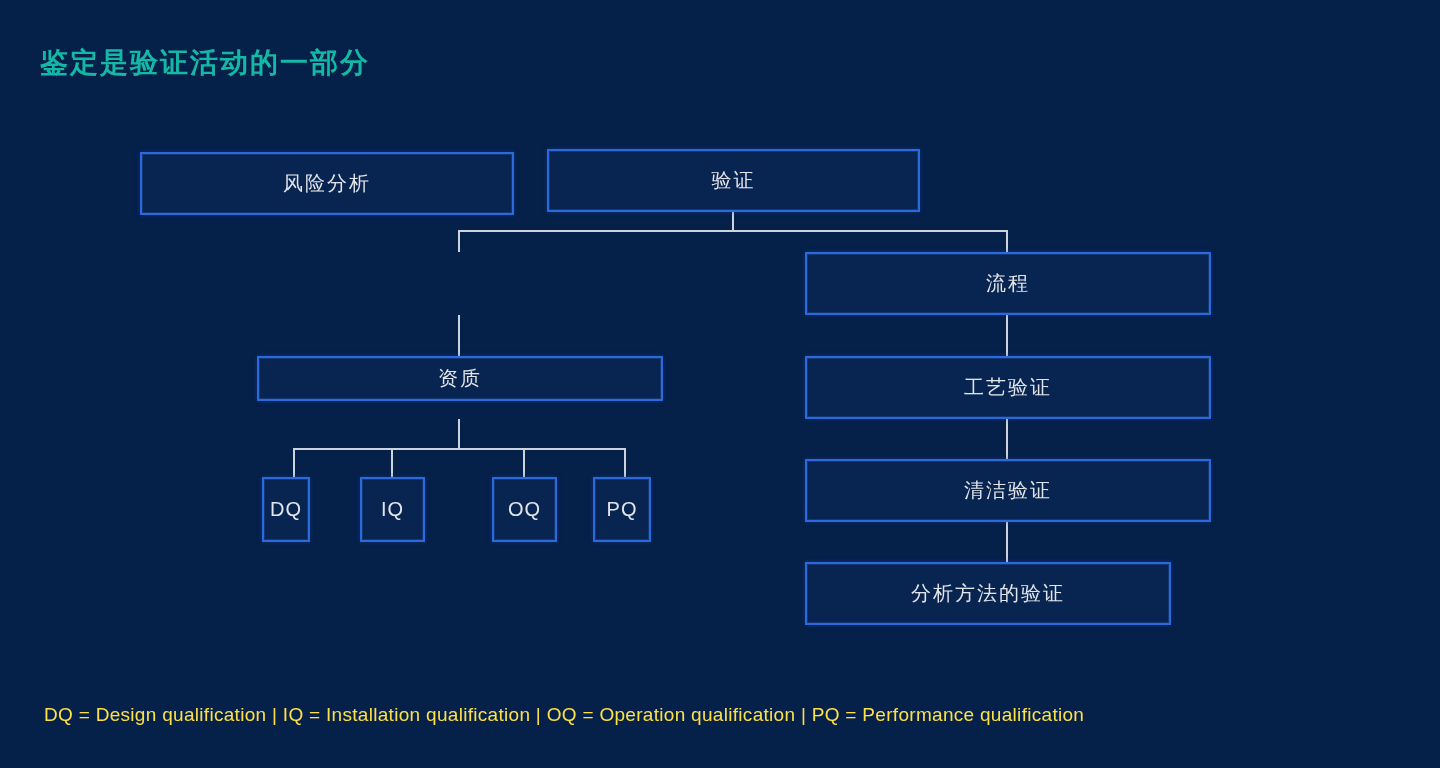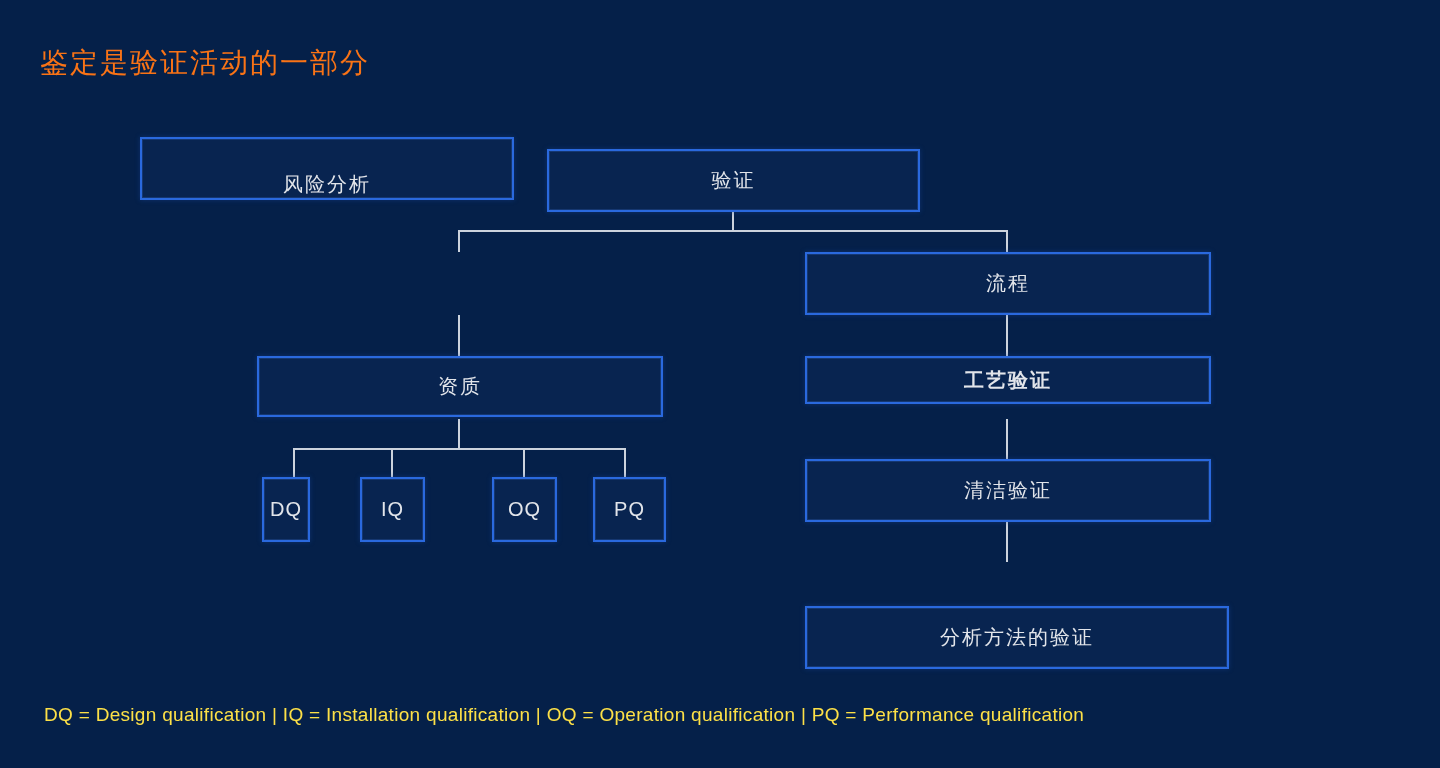--- a/index.html
+++ b/index.html
@@ -13,52 +13,52 @@
     width: 1440px;
     height: 768px;
     background: #052049;
     overflow: hidden;
   }
   .page-title {
     position: absolute;
     left: 40px;
     top: 44px;
     font-size: 28px;
-    font-weight: normal;
-    color: #f97316;
+    font-weight: bold;
+    color: #14b8a6;
     letter-spacing: 2px;
   }
   .node {
     position: absolute;
     box-sizing: border-box;
     border: 2px solid #2a69de;
     background: #082450;
     box-shadow: inset 0 0 0 1px rgba(60,110,210,0.25), 0 0 5px rgba(25,70,160,0.45);
     display: flex;
     align-items: center;
     justify-content: center;
     color: #e2e5ea;
     font-size: 20px;
     letter-spacing: 2px;
   }
   
-  #n-risk        { left:140px; top:137px; width:374px; height:63px;align-items:flex-end; }
+  #n-risk        { left:140px; top:152px; width:374px; height:63px; }
   #n-validation  { left:547px; top:149px; width:373px; height:63px; }
   #n-urs         { left:257px; top:252px; width:406px; height:63px; }
   #n-process     { left:805px; top:252px; width:406px; height:63px; }
-  #n-qual        { left:257px; top:356px; width:406px; height:61px; }
-  #n-procval     { left:805px; top:356px; width:406px; height:48px;font-weight:bold; }
+  #n-qual        { left:257px; top:356px; width:406px; height:45px; }
+  #n-procval     { left:805px; top:356px; width:406px; height:63px; }
   #n-cleanval    { left:805px; top:459px; width:406px; height:63px; }
-  #n-analyval    { left:805px; top:562px; width:424px; height:63px;margin-top:44px; }
+  #n-analyval    { left:805px; top:562px; width:366px; height:63px; }
   
   .node.small { font-size: 20px; letter-spacing: 1px; }
   #n-dq { left:262px; top:477px; width:48px; height:65px; }
   #n-iq { left:360px; top:477px; width:65px; height:65px;text-align:right; }
   #n-oq { left:492px; top:477px; width:65px; height:65px; }
-  #n-pq { left:593px; top:477px; width:73px; height:65px; }
+  #n-pq { left:593px; top:477px; width:58px; height:65px; }
   
   .conn {
     position: absolute;
     background: #ccd3dd;
   }
   #c-val-down   { left:732px;  top:212px; width:2px;   height:19px; }
   #c-split-top  { left:458px;  top:230px; width:550px; height:2px;  }
   #c-urs-drop   { left:458px;  top:230px; width:2px;   height:22px; }
   #c-proc-drop  { left:1006px; top:230px; width:2px;   height:22px; }
   #c-urs-qual   { left:458px;  top:315px; width:2px;   height:41px; }

